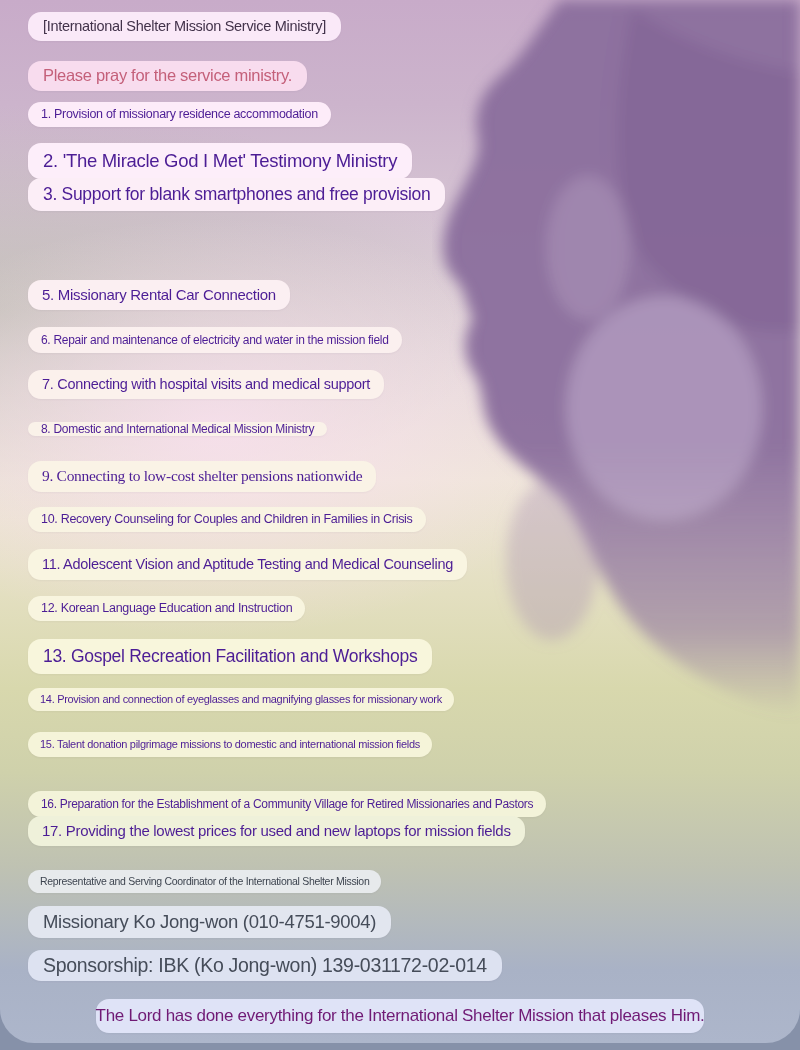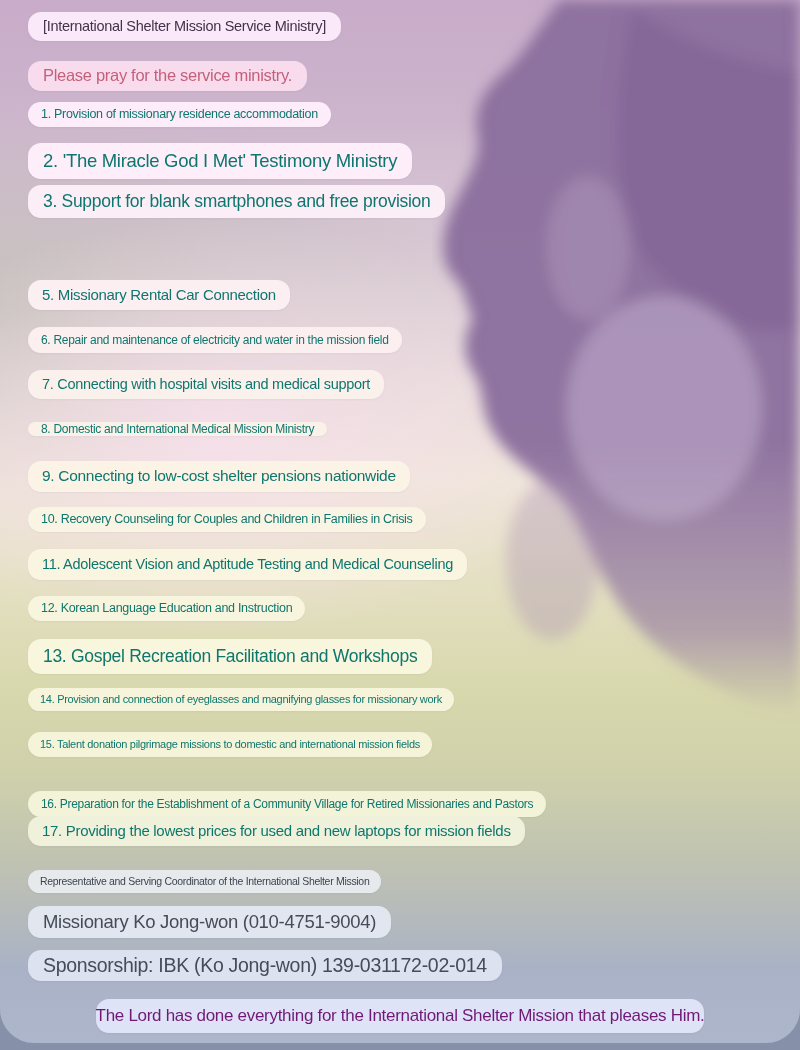--- a/index.html
+++ b/index.html
@@ -34,44 +34,44 @@
     position:absolute;top:0;right:0;
     width:368px;height:780px;
     pointer-events:none;
   }
   .content{position:absolute;inset:0;z-index:2;}
   .row{position:absolute;left:28px;white-space:nowrap;}
   .pill{
     display:inline-block;
     border-radius:13px;
     letter-spacing:-0.3px;
-    color:#0f766e;
+    color:#4c1d95;
     box-shadow:0 1px 2px rgba(80,60,90,0.05);
     line-height:1.2;
   }
   
   .r-title{top:12px;} .r-pray{top:61px;}
-  .r-i1{top:102px;} .r-i2{top:143px;} .r-i3{top:185px;} .r-i4{top:234px;}
+  .r-i1{top:102px;} .r-i2{top:143px;} .r-i3{top:178px;} .r-i4{top:234px;}
   .r-i5{top:280px;} .r-i6{top:327px;} .r-i7{top:370px;} .r-i8{top:419px;}
   .r-i9{top:461px;} .r-i10{top:507px;} .r-i11{top:549px;} .r-i12{top:596px;}
   .r-i13{top:639px;} .r-i14{top:688px;} .r-i15{top:732px;} .r-i16{top:776px;margin-top:15px;}
   .r-i17{top:816px;} .r-rep{top:870px;} .r-name{top:906px;} .r-bank{top:950px;}
   .r-last{top:999px;left:0;right:0;text-align:center;}
   
   .p-title{font-size:14.5px;padding:6px 15px;background:#fae9f8;color:#42324a;}
   .p-pray {font-size:16.5px;padding:5px 15px;background:#f8dcee;color:#c4607a;}
   .p-i1 {font-size:12.5px;padding:5px 13px;background:#fdecf9;}
   .p-i2 {font-size:18.5px;padding:7px 15px;background:#fdeefa;}
   .p-i3 {font-size:17.5px;padding:6px 15px;background:#fceef7;}
   .p-i4 {font-size:16px;  padding:7px 15px;background:#fceff4;}
   .p-i5 {font-size:15px;  padding:6px 14px;background:#fbeff2;}
   .p-i6 {font-size:12px;  padding:6px 13px;background:#fbf0ef;}
   .p-i7 {font-size:14.5px;padding:6px 14px;background:#fbf1ec;}
   .p-i8 {font-size:12px;  padding:0 13px;background:#faf2e9;}
-  .p-i9 {font-size:15.5px;padding:6px 14px;background:#faf3e6;}
+  .p-i9 {font-size:15.5px;padding:6px 14px;background:#faf3e6;font-family:Liberation Serif, serif;}
   .p-i10{font-size:12.5px;padding:5px 13px;background:#f9f4e3;}
   .p-i11{font-size:14.5px;padding:7px 14px;background:#f9f5e1;}
   .p-i12{font-size:12.5px;padding:5px 13px;background:#f8f5df;}
   .p-i13{font-size:17.5px;padding:7px 15px;background:#f8f6dc;}
   .p-i14{font-size:11px;  padding:5px 12px;background:#f6f4da;}
   .p-i15{font-size:11px;  padding:6px 12px;background:#f5f4d9;}
   .p-i16{font-size:12px;  padding:6px 13px;background:#f3f3d9;}
   .p-i17{font-size:15px;  padding:6px 14px;background:#eff1da;}
   .p-rep {font-size:10.5px;padding:5px 12px;background:#e7eaec;color:#3e4550;}
   .p-name{font-size:18.5px;padding:5px 15px;background:#e2e6ef;color:#454c59;text-align:center;}

